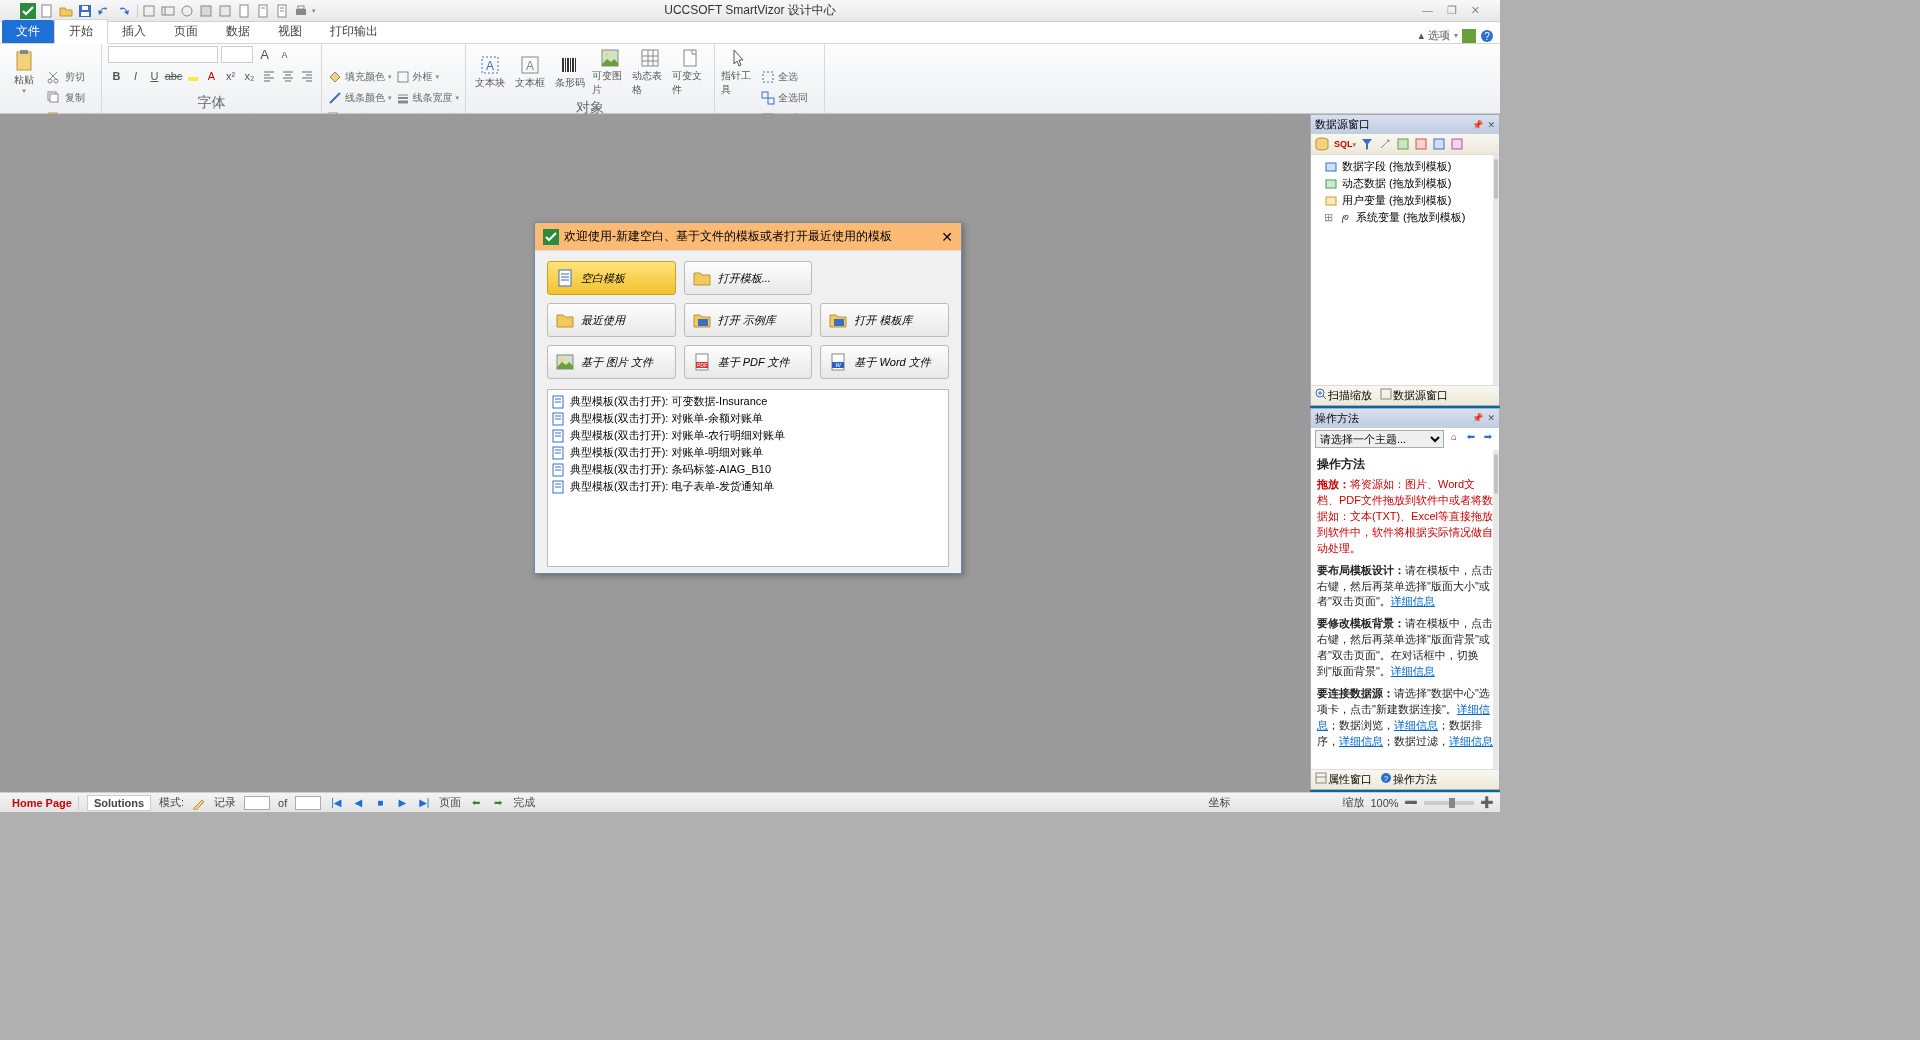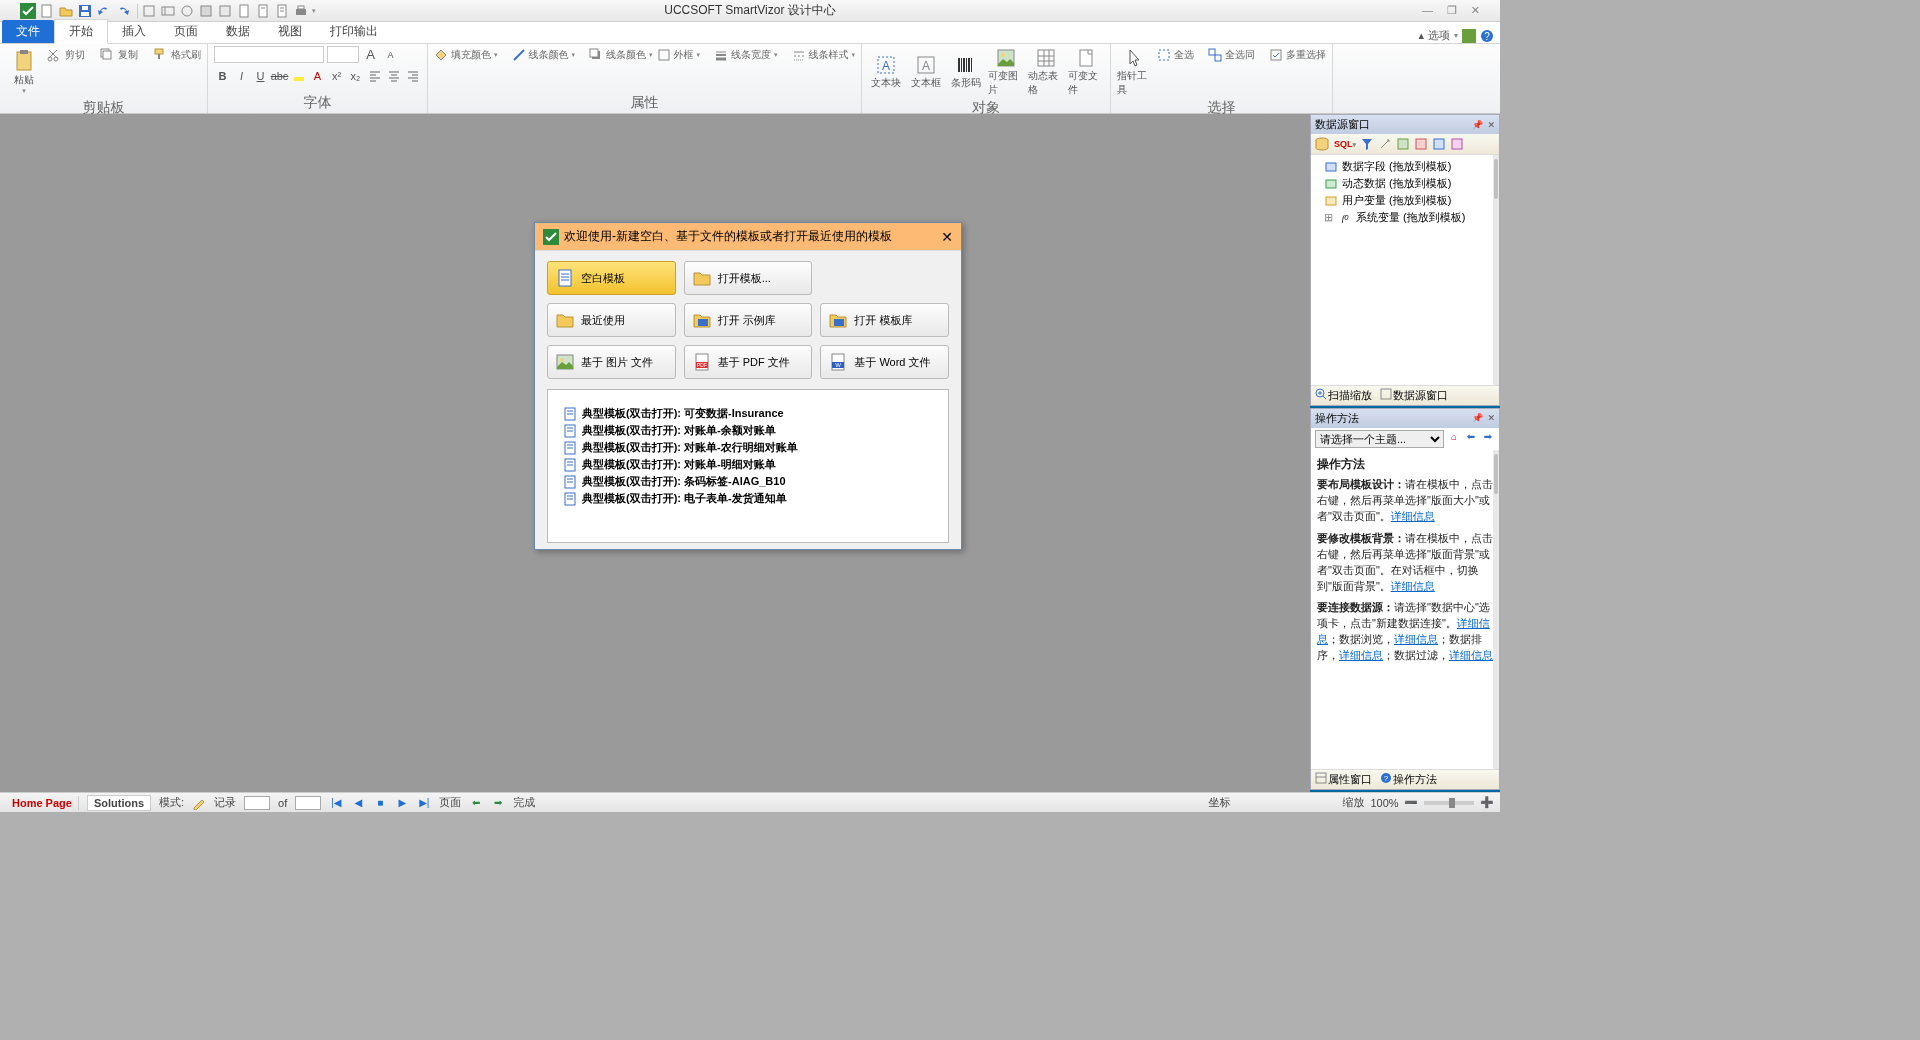--- a/index.html
+++ b/index.html
@@ -21,21 +21,21 @@
 
 
 .ribbon { height: 70px; background: linear-gradient(#fdfdfd,#eef0f3); border-bottom: 1px solid #c8c8c8; display: flex; }
 .ribbon-group { border-right: 1px solid #d8d8d8; padding: 2px 6px 0 6px; display: flex; flex-direction: column; }
 .ribbon-group-body { display: flex; flex: 1; gap: 4px; align-items: flex-start; }
 .ribbon-group-label { text-align: center; font-size: 14px; color: #666; padding: 1px 0; }
 .big-btn { display: flex; flex-direction: column; align-items: center; justify-content: center; width: 36px; height: 52px; font-size: 10px; color: #555; }
 .icon16 { width: 16px; height: 16px; display: inline-block; }
 .icon24 { width: 24px; height: 24px; display: inline-block; }
 .mini-row { display: flex; align-items: center; gap: 3px; height: 17px; font-size: 10px; color: #666; }
-.mini-col { display: flex; flex-direction: row; gap: 14px; }
+.mini-col { display: flex; flex-direction: column; gap: 4px; margin-top: 22px; }
 .dd { font-size: 7px; color: #888; }
 .font-box { width: 110px; height: 17px; border: 1px solid #ccc; background: #fff; font-size: 10px; padding: 0 3px; }
 .size-box { width: 32px; height: 17px; border: 1px solid #ccc; background: #fff; font-size: 10px; padding: 0 3px; }
 .fmt-row { display: flex; gap: 2px; margin-top: 2px; }
 .fmt-btn { width: 17px; height: 17px; border: 1px solid transparent; display: flex; align-items: center; justify-content: center; font-size: 11px; color: #555; }
 
 
 .workspace { position: absolute; top: 114px; left: 0; right: 190px; bottom: 20px; background: #9a9a9a; }
 
 
@@ -68,25 +68,25 @@
 .statusbar .tab.bold { font-weight: bold; background:#fff; border:1px solid #ccc; }
 .statusbar .right { margin-left: auto; display: flex; align-items: center; gap: 6px; }
 .nav-icon { width: 14px; height: 14px; display: inline-flex; align-items: center; justify-content: center; color: #1e6fd6; font-size: 10px; }
 .rec-box { width: 26px; height: 14px; border: 1px solid #aaa; background: #fff; }
 
 
 .modal { position: absolute; left: 534px; top: 222px; width: 428px; background: #f0f0f0; border: 1px solid #6a8ab0; box-shadow: 2px 2px 6px rgba(0,0,0,.3); }
 .modal-title { background: #fdba74; padding: 5px 8px; display: flex; align-items: center; font-size: 12px; border-bottom: 1px solid #ddd; }
 .modal-title .close { margin-left: auto; font-size: 14px; cursor: pointer; }
 .modal-body { padding: 10px 12px 6px 12px; }
-.btn-grid { display: grid; grid-template-columns: repeat(3, 1fr); gap: 8px; margin-bottom: 10px; }
+.btn-grid { display: grid; grid-template-columns: repeat(3, 1fr); gap: 8px; margin-bottom: 10px; font-style: italic; }
 .option-btn { height: 34px; border: 1px solid #bbb; border-radius: 3px; background: linear-gradient(#fdfdfd,#e8e8e8); display: flex; align-items: center; padding: 0 7px; gap: 6px; font-size: 11px; cursor: pointer; }
 .option-btn.selected { background: linear-gradient(#ffe37a,#f2c22e); border-color: #c9a227; }
 .opt-icon { width: 20px; height: 20px; display: flex; align-items: center; justify-content: center; }
-.list-box { border: 1px solid #bbb; background: #fff; height: 154px; overflow: auto; padding: 15px; font-weight: bold; }
+.list-box { border: 1px solid #bbb; background: #fff; height: 178px; overflow: auto; padding: 3px; }
 .list-item { display: flex; align-items: center; gap: 5px; font-size: 11px; padding: 1px 0; }
 .list-icon { width: 14px; height: 14px; }
 .modal-footer { display: flex; align-items: center; padding: 8px 12px 10px 12px; }
 .modal-footer .actions { margin-left: auto; display: flex; gap: 10px; }
 .dlg-btn { height: 24px; padding: 0 12px; border: 1px solid #99a; border-radius: 3px; background: linear-gradient(#fdfdfd,#e4e4e4); display: flex; align-items: center; gap: 5px; font-size: 11px; cursor: pointer; }
 .check { display: flex; align-items: center; gap: 5px; font-size: 11px; }
 
 .watermark { position: absolute; left: 660px; top: 388px; font-size: 22px; color: rgba(120,120,120,.35); font-style: italic; pointer-events: none; }
 .watermark .sub { font-size: 18px; margin-left: 24px; }
 
@@ -584,20 +584,21 @@
         </span>
     </div>
     <div class="help-row">
       <select class="help-select"><option>请选择一个主题...</option></select>
       <span class="help-nav" style="color:#c04">⌂</span>
       <span class="help-nav" style="color:#2b6fd0">⬅</span>
       <span class="help-nav" style="color:#2b6fd0">➡</span>
     </div>
     <div class="panel-body help-content" style="position:relative">
       <h4>操作方法</h4>
+      <p class="red"><b>拖放：</b><span>将资源如：图片、Word文档、PDF文件拖放到软件中或者将数据如：文本(TXT)、Excel等直接拖放到软件中，软件将根据实际情况做自动处理。</span></p>
       <p><b>要布局模板设计：</b><span>请在模板中，点击右键，然后再菜单选择"版面大小"或者"双击页面"。</span><span class="link">详细信息</span></p>
       <p><b>要修改模板背景：</b><span>请在模板中，点击右键，然后再菜单选择"版面背景"或者"双击页面"。在对话框中，切换到"版面背景"。</span><span class="link">详细信息</span></p>
       <p><b>要连接数据源：</b><span>请选择"数据中心"选项卡，点击"新建数据连接"。</span><span class="link">详细信息</span><span>；数据浏览，</span><span class="link">详细信息</span><span>；数据排序，</span><span class="link">详细信息</span><span>；数据过滤，</span><span class="link">详细信息</span></p>
       <div class="scrollbar-stub">
           <div class="thumb"></div>
         </div>
     </div>
     <div class="panel-footer">
       <span class="footer-btn">
           <svg width="12" height="12">

